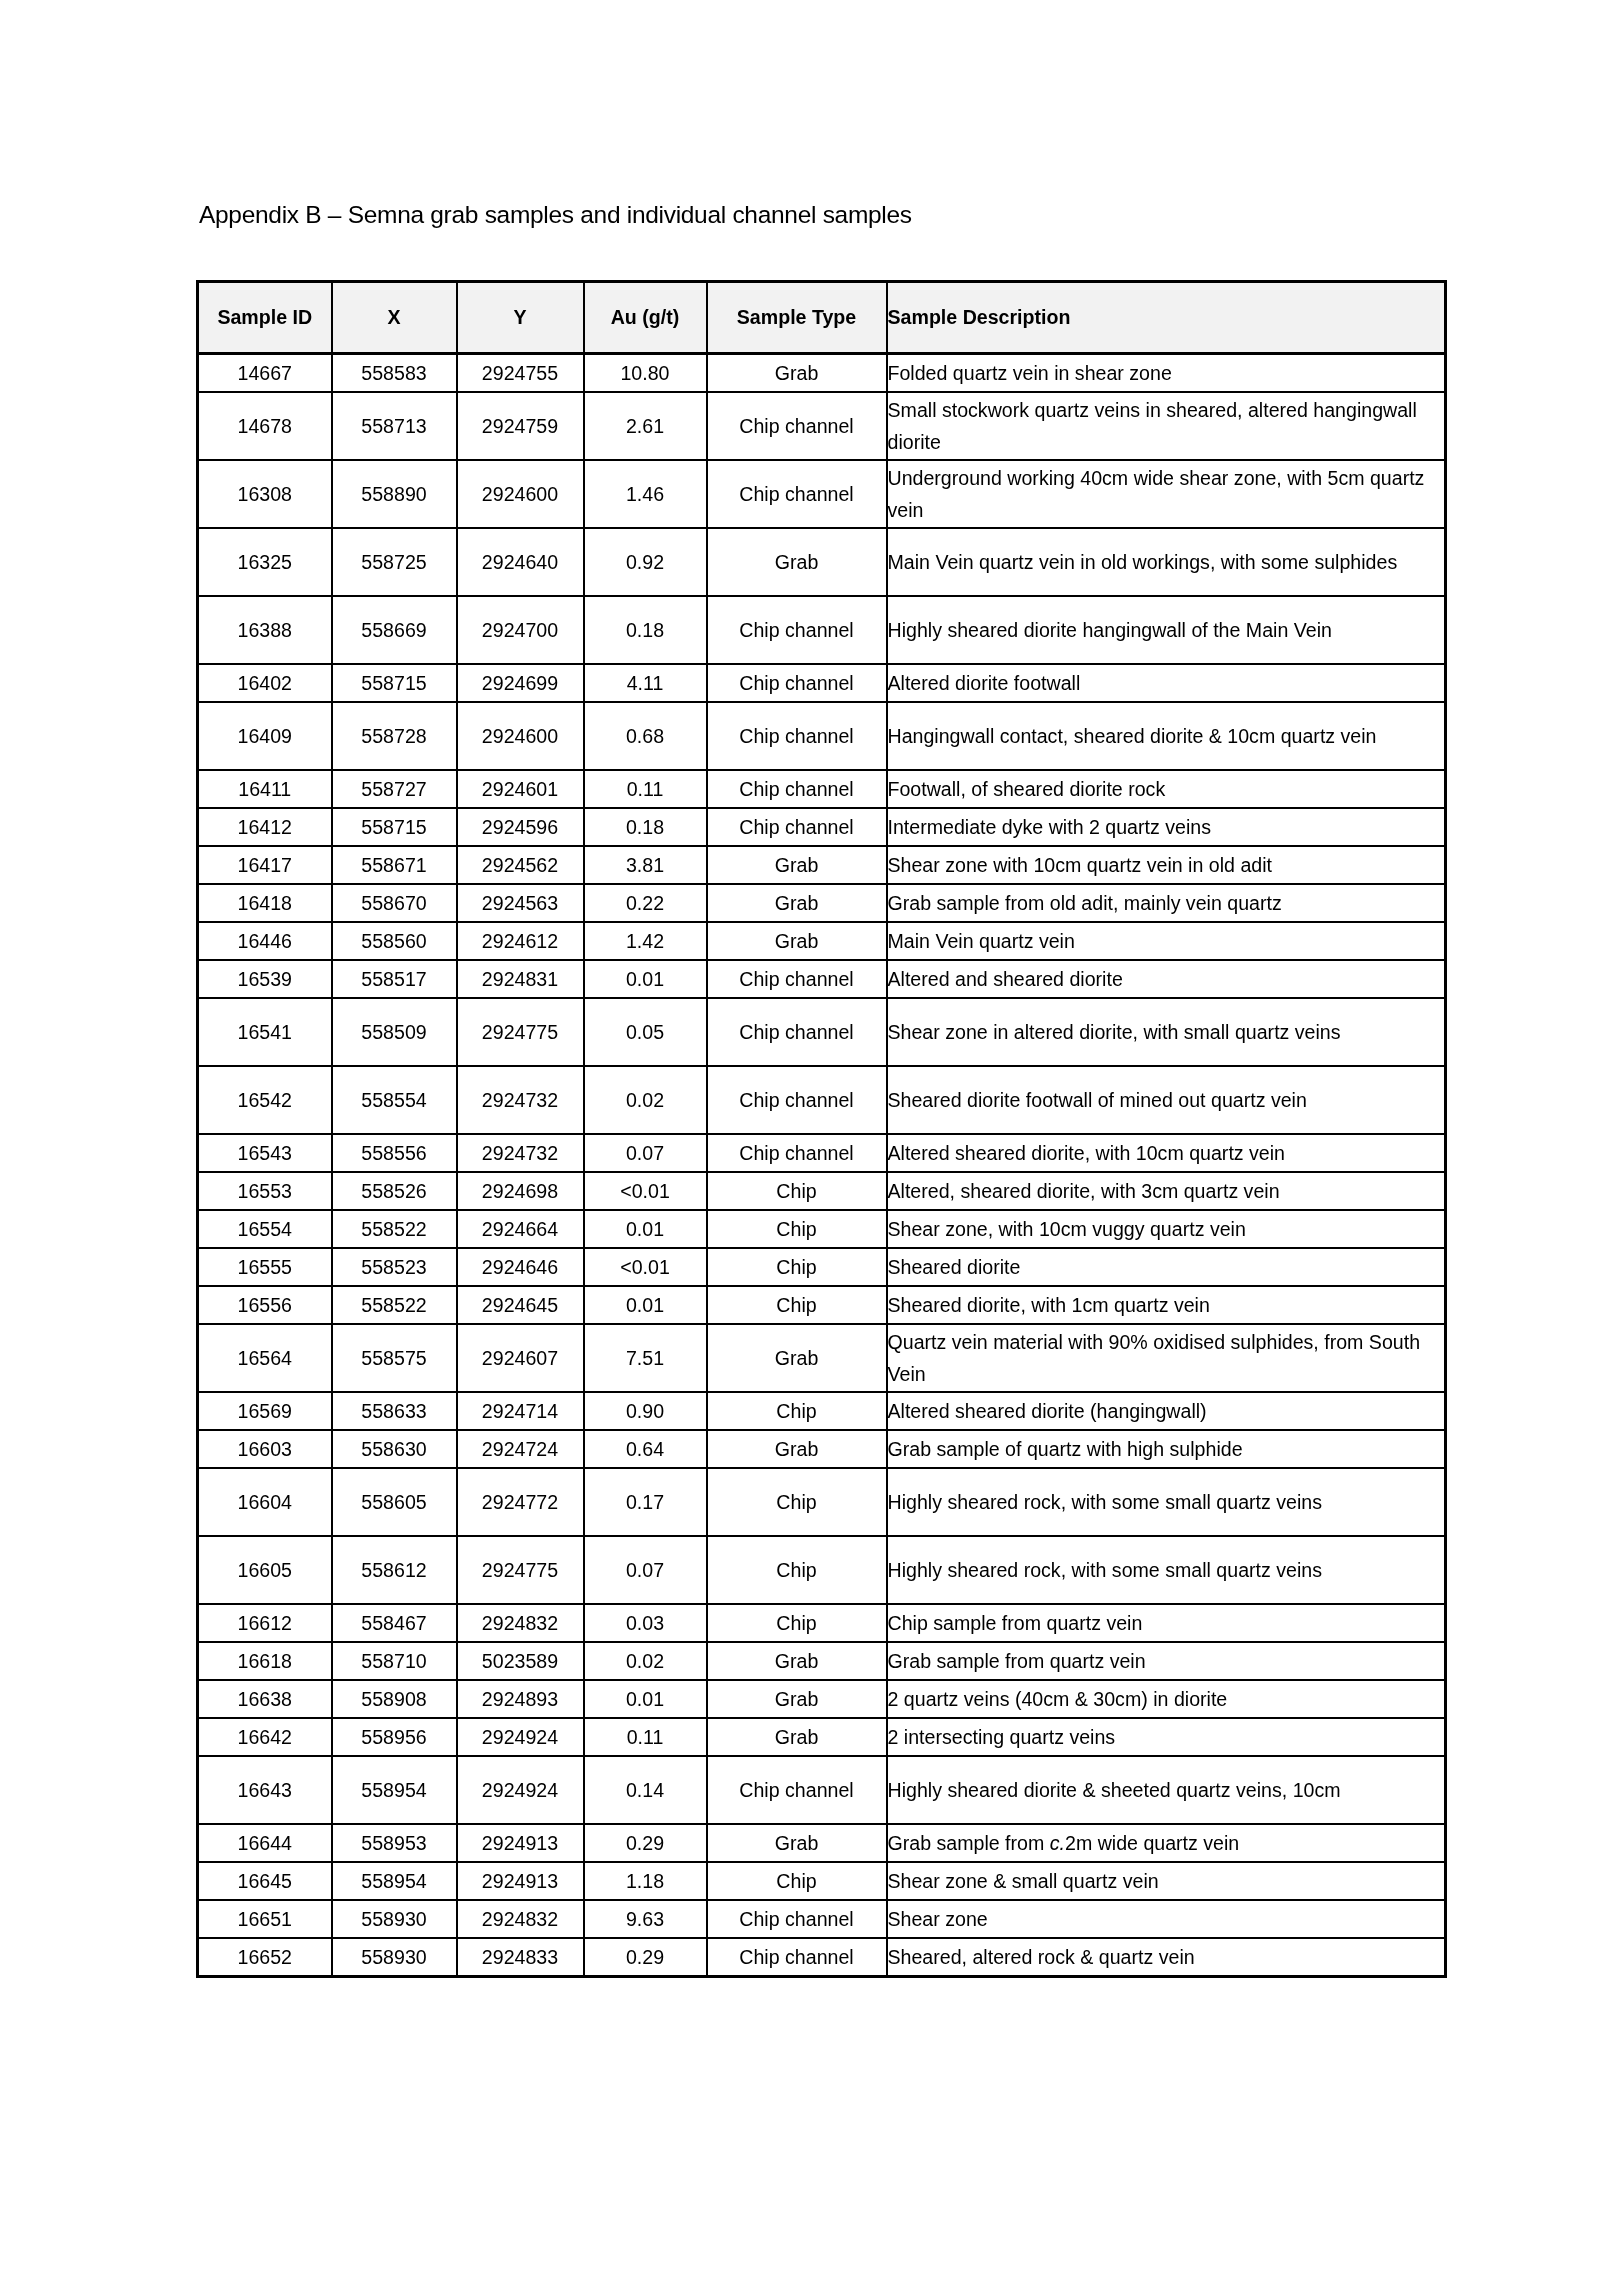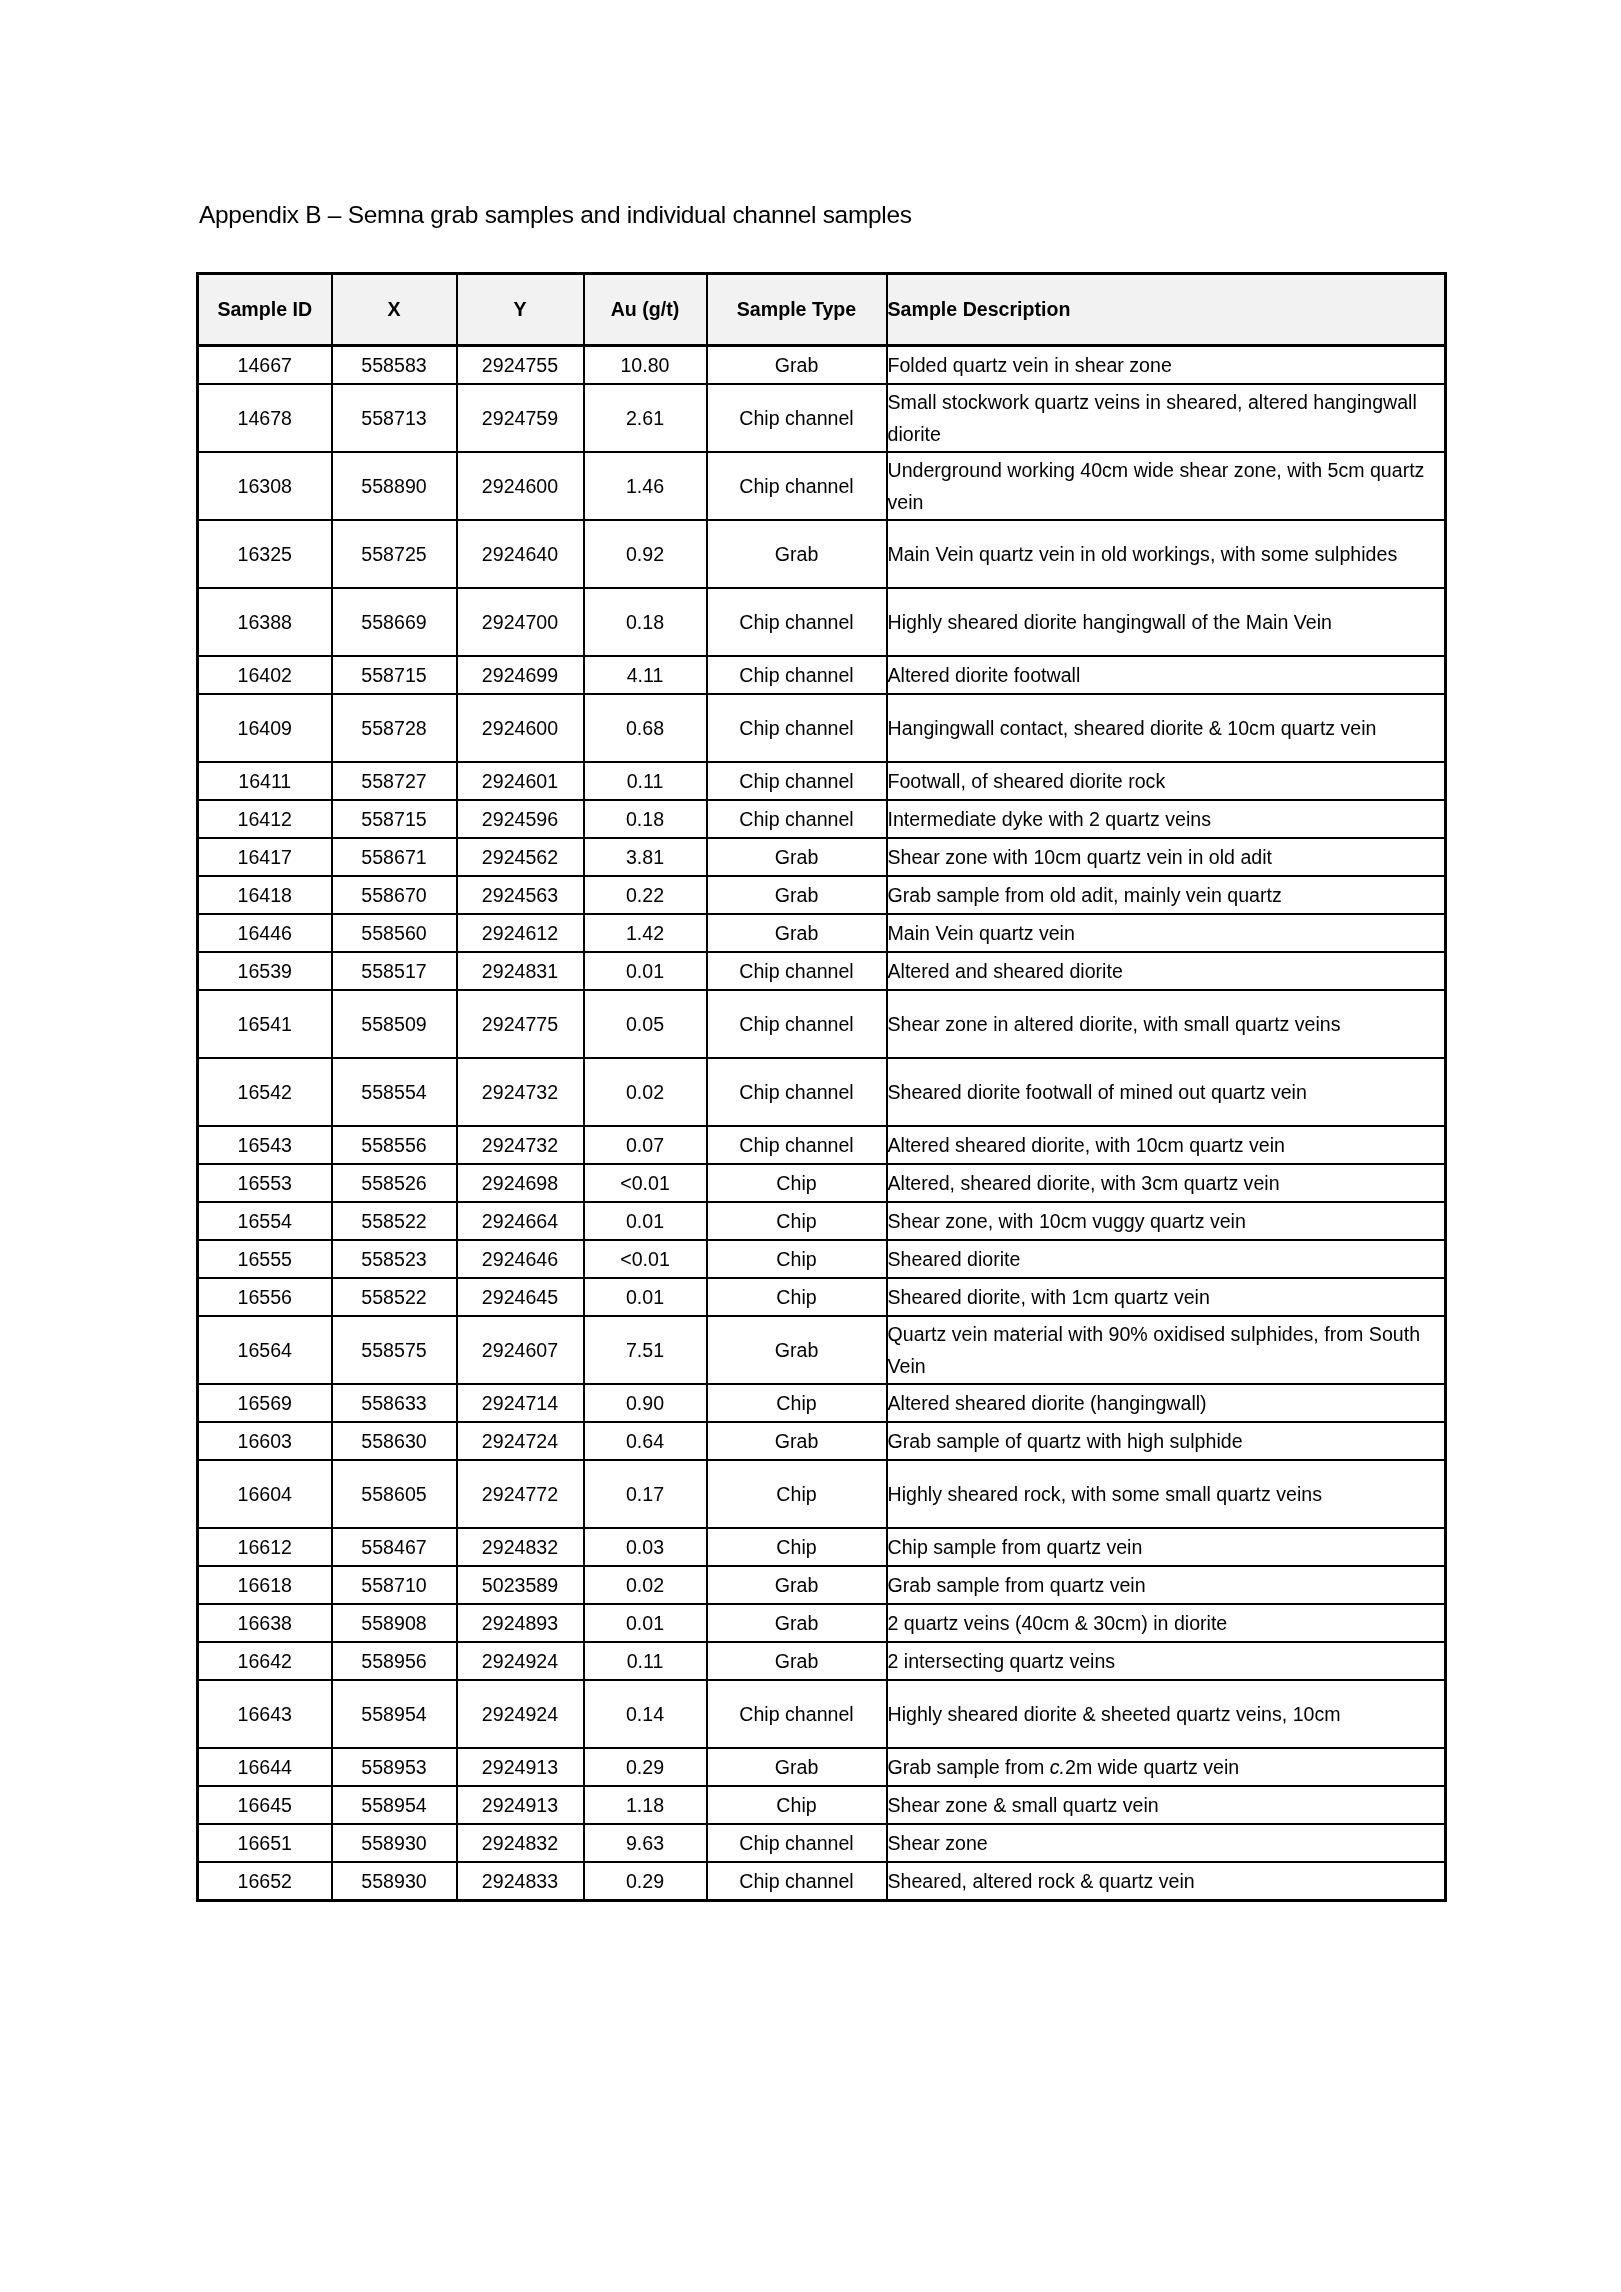--- a/index.html
+++ b/index.html
@@ -1,18 +1,18 @@
 <!DOCTYPE html>
 <html><head>
 <meta charset="utf-8">
 <style>
   html, body { margin: 0; padding: 0; background: #ffffff; }
   body { width: 1621px; height: 2293px; position: relative; font-family: "Liberation Sans", sans-serif; color: #000; }
   .title { position: absolute; left: 199px; top: 201px; font-size: 24.5px; font-weight: normal; letter-spacing: -0.3px; white-space: nowrap; }
-  table.samples { position: absolute; left: 196px; top: 272px; width: 1251px; border-collapse: collapse; border: 3.9px solid #000; table-layout: fixed; }
+  table.samples { position: absolute; left: 196px; top: 280px; width: 1251px; border-collapse: collapse; border: 3.9px solid #000; table-layout: fixed; }
   table.samples th, table.samples td { border: 2px solid #000; font-size: 19.6px; padding: 0 9.8px; line-height: 32px; vertical-align: middle; }
   table.samples th { background: #f2f2f2; font-weight: bold; height: 69px; text-align: center; border-bottom: 3.9px solid #000; line-height: 29px; }
   table.samples th.desc, table.samples td.desc { text-align: left; padding-left: 0; padding-right: 5.9px; }
   table.samples td { text-align: center; height: 36px; }
   table.samples td.desc { line-height: 32px; }
   tr.two td { height: 66px; }
   col.c0 { width: 134px; } col.c1 { width: 125px; } col.c2 { width: 127px; } col.c3 { width: 123px; } col.c4 { width: 180px; } col.c5 { width: auto; }
   .desc span.i { font-style: italic; }
 </style>
 </head>
@@ -225,20 +225,28 @@
         <td class="desc">Grab sample of quartz with high sulphide</td>
       </tr>
       <tr class="two">
         <td>16604</td>
         <td>558605</td>
         <td>2924772</td>
         <td>0.17</td>
         <td>Chip</td>
         <td class="desc">Highly sheared rock, with some small quartz veins</td>
       </tr>
+      <tr class="two">
+        <td>16605</td>
+        <td>558612</td>
+        <td>2924775</td>
+        <td>0.07</td>
+        <td>Chip</td>
+        <td class="desc">Highly sheared rock, with some small quartz veins</td>
+      </tr>
       <tr>
         <td>16612</td>
         <td>558467</td>
         <td>2924832</td>
         <td>0.03</td>
         <td>Chip</td>
         <td class="desc">Chip sample from quartz vein</td>
       </tr>
       <tr>
         <td>16618</td>

